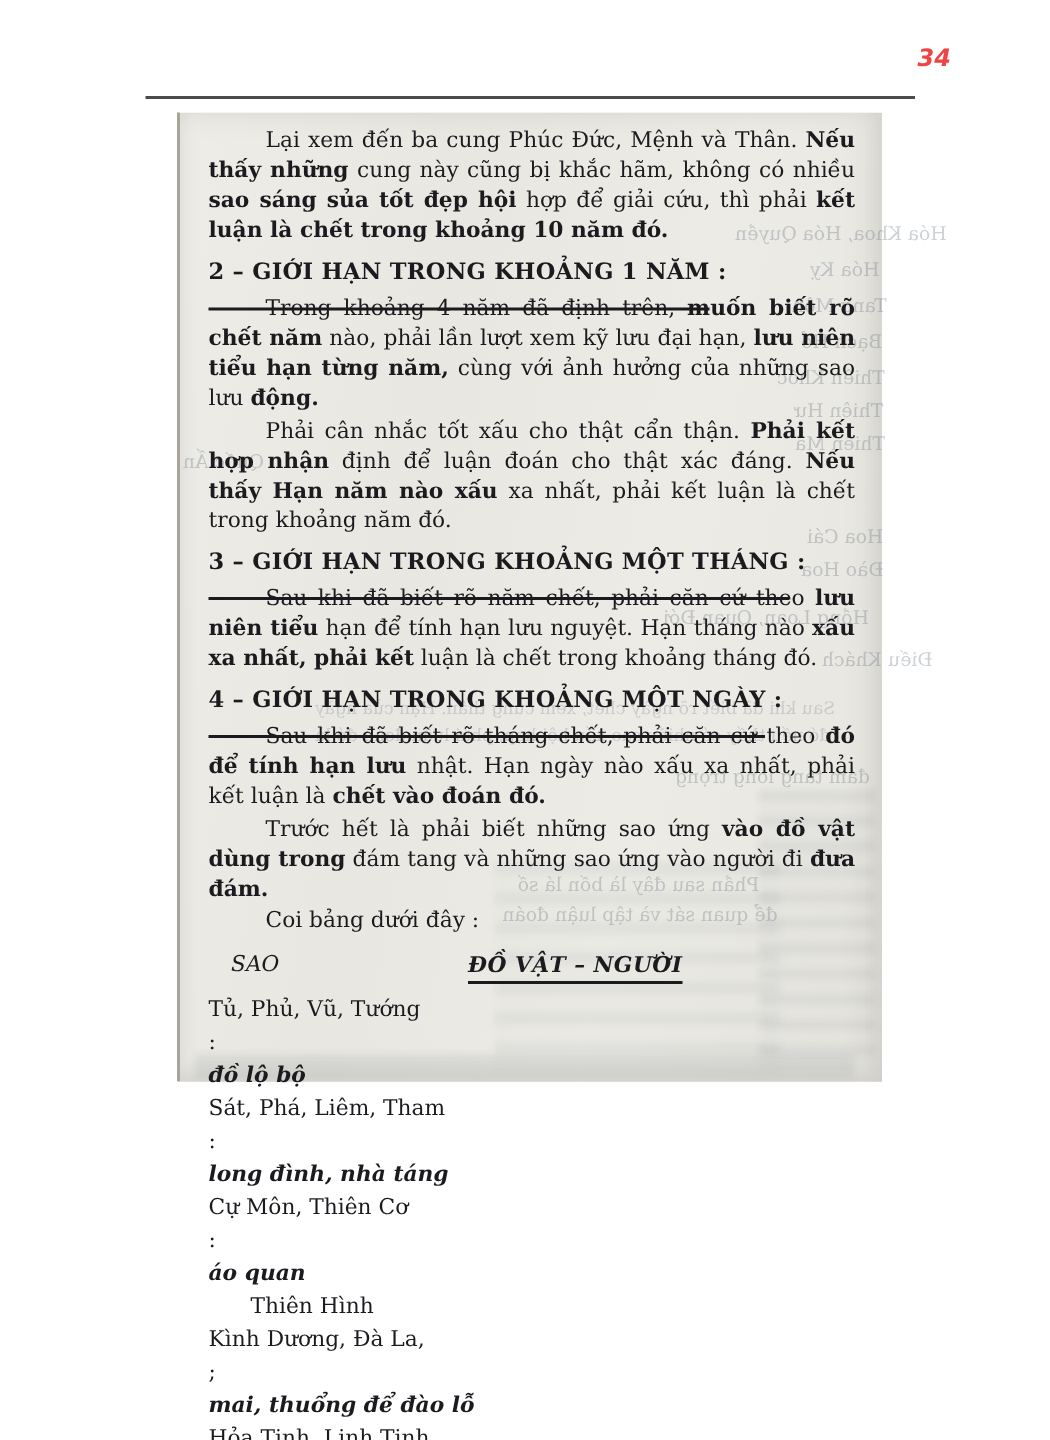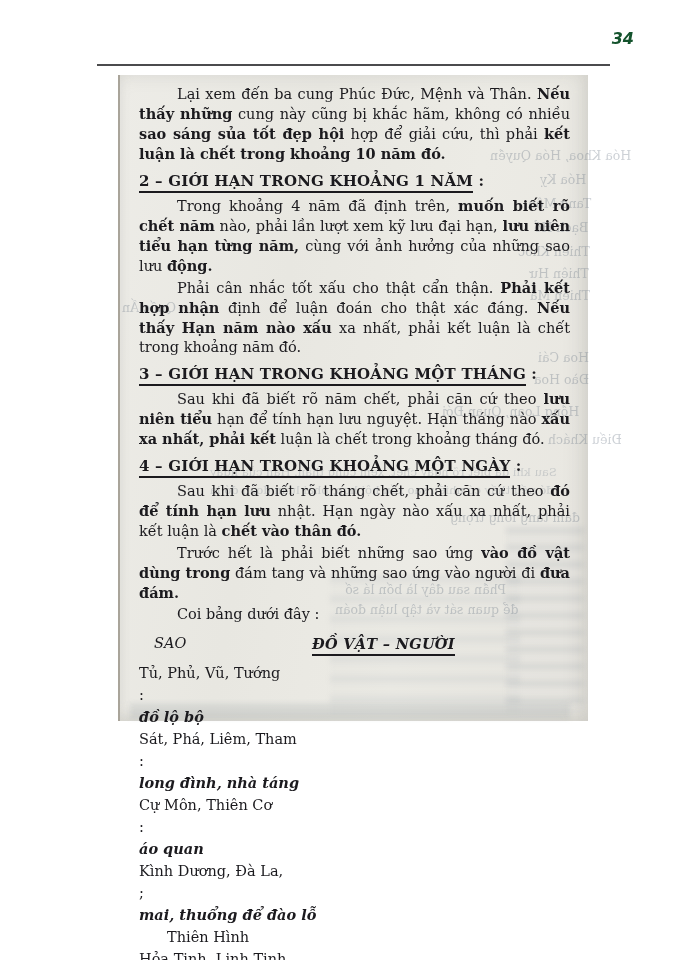--- a/index.html
+++ b/index.html
@@ -5,21 +5,21 @@
   html,body{margin:0;padding:0;}
   body{
     width:700px;height:960px;position:relative;overflow:hidden;
     background:#ffffff;
     font-family:"DejaVu Serif", serif;
     color:#1b1a1e;
   }
   .page-number{
     position:absolute;top:29px;right:66px;
     font-family:"DejaVu Sans", sans-serif;
-    font-weight:bold;font-style:italic;font-size:16px;color:#14532d;
+    font-weight:bold;font-style:italic;font-size:16px;color:#ef4444;
   }
   .top-rule{
     position:absolute;left:97px;top:64px;width:513px;height:2px;
     background:#4b4b4d;
   }
   .scan{
     position:absolute;left:118px;top:75px;width:468px;height:646px;
     background:linear-gradient(100deg,#edece7 0%,#e8e7e1 35%,#ecebe5 65%,#e8e6e0 100%);
     border-left:2px solid #a9a49a;
     box-shadow:inset -8px 0 18px rgba(140,140,135,.18), inset 0 -6px 12px rgba(140,140,135,.12);
@@ -49,21 +49,21 @@
     position:relative;padding:9px 18px 0 19px;
     font-size:14.5px;line-height:19px;text-align:justify;
   }
   .para{text-indent:38px;margin:0 0 2px 0;}
   .para.plain{text-align:left;}
   .b{font-weight:bold;}
   .heading{
     font-weight:bold;font-size:15px;line-height:20px;
     margin:7px 0 5px 0;text-indent:0;letter-spacing:.2px;text-align:left;
   }
-  .heading .hd-text{border-bottom:2px solid #1b1a1e;padding-bottom:1px;}
+  .heading .hd-text{border-bottom:2px solid #1b1a1e;padding-bottom:15px;}
   .heading.it{font-style:italic;}
   .tbl-head{display:flex;margin:10px 0 6px 0;font-style:italic;font-size:14.5px;}
   .tbl-sao{margin-left:15px;width:158px;}
   .tbl-objh{font-weight:bold;border-bottom:2px solid #1b1a1e;padding-bottom:1px;letter-spacing:.3px;}
   .tbl-row{display:flex;line-height:22px;text-align:left;flex-direction:column;}
   .stars{width:173px;flex:0 0 auto;}
   .stars.cont{padding-left:28px;box-sizing:border-box;}
   .sep{width:35px;flex:0 0 auto;}
   .obj{font-weight:bold;font-style:italic;}
 </style>
@@ -98,21 +98,21 @@
     <div class="smudge mid-col"></div>
     <div class="smudge bottom"></div>
     <div class="content">
         <div class="para"><span>Lại xem đến ba cung Phúc Đức, Mệnh và Thân. </span><span class="b">Nếu thấy những</span><span> cung này cũng bị khắc hãm, không có nhiều </span><span class="b">sao sáng sủa tốt đẹp hội</span><span> hợp để giải cứu, thì phải </span><span class="b">kết luận là chết trong khoảng 10 năm đó.</span></div>
         <div class="heading"><span class="hd-text">2 – GIỚI HẠN TRONG KHOẢNG 1 NĂM</span><span> :</span></div>
         <div class="para"><span>Trong khoảng 4 năm đã định trên, </span><span class="b">muốn biết rõ chết năm</span><span> nào, phải lần lượt xem kỹ lưu đại hạn, </span><span class="b">lưu niên tiểu hạn từng năm,</span><span> cùng với ảnh hưởng của những sao lưu </span><span class="b">động.</span></div>
         <div class="para"><span>Phải cân nhắc tốt xấu cho thật cẩn thận. </span><span class="b">Phải kết hợp nhận</span><span> định để luận đoán cho thật xác đáng. </span><span class="b">Nếu thấy Hạn năm nào xấu</span><span> xa nhất, phải kết luận là chết trong khoảng năm đó.</span></div>
         <div class="heading"><span class="hd-text">3 – GIỚI HẠN TRONG KHOẢNG MỘT THÁNG</span><span> :</span></div>
         <div class="para"><span>Sau khi đã biết rõ năm chết, phải căn cứ theo </span><span class="b">lưu niên tiểu</span><span> hạn để tính hạn lưu nguyệt. Hạn tháng nào </span><span class="b">xấu xa nhất, phải kết</span><span> luận là chết trong khoảng tháng đó.</span></div>
         <div class="heading"><span class="hd-text">4 – GIỚI HẠN TRONG KHOẢNG MỘT NGÀY</span><span> :</span></div>
-        <div class="para"><span>Sau khi đã biết rõ tháng chết, phải căn cứ theo </span><span class="b">đó để tính hạn lưu</span><span> nhật. Hạn ngày nào xấu xa nhất, phải kết luận là </span><span class="b">chết vào thân đó.</span></div>
+        <div class="para"><span>Sau khi đã biết rõ tháng chết, phải căn cứ theo </span><span class="b">đó để tính hạn lưu</span><span> nhật. Hạn ngày nào xấu xa nhất, phải kết luận là </span><span class="b">chết vào đoán đó.</span></div>
         <div class="para"><span>Trước hết là phải biết những sao ứng </span><span class="b">vào đồ vật dùng trong</span><span> đám tang và những sao ứng vào người đi </span><span class="b">đưa đám.</span></div>
         <div class="para plain"><span>Coi bảng dưới đây :</span></div>
         <div class="tbl-head">
           <span class="tbl-sao">SAO</span>
           <span class="tbl-objh">ĐỒ VẬT – NGƯỜI</span>
         </div>
         <div class="tbl-row">
           <span class="stars">Tủ, Phủ, Vũ, Tướng</span>
           <span class="sep">:</span>
           <span class="obj">đồ lộ bộ</span>
@@ -121,26 +121,26 @@
           <span class="stars">Sát, Phá, Liêm, Tham</span>
           <span class="sep">:</span>
           <span class="obj">long đình, nhà táng</span>
         </div>
         <div class="tbl-row">
           <span class="stars">Cự Môn, Thiên Cơ</span>
           <span class="sep">:</span>
           <span class="obj">áo quan</span>
         </div>
         <div class="tbl-row">
+          <span class="stars cont">Thiên Hình</span>
+        </div>
+        <div class="tbl-row">
           <span class="stars">Kình Dương, Đà La,</span>
           <span class="sep">;</span>
           <span class="obj">mai, thuổng để đào lỗ</span>
-        </div>
-        <div class="tbl-row">
-          <span class="stars cont">Thiên Hình</span>
         </div>
         <div class="tbl-row">
           <span class="stars">Hỏa Tinh, Linh Tinh</span>
           <span class="sep">:</span>
           <span class="obj">bó đuốc</span>
         </div>
         <div class="tbl-row">
           <span class="stars">Tả Phụ, Hữu Bật</span>
           <span class="sep">:</span>
           <span class="obj">quạt ấp mộ</span>

